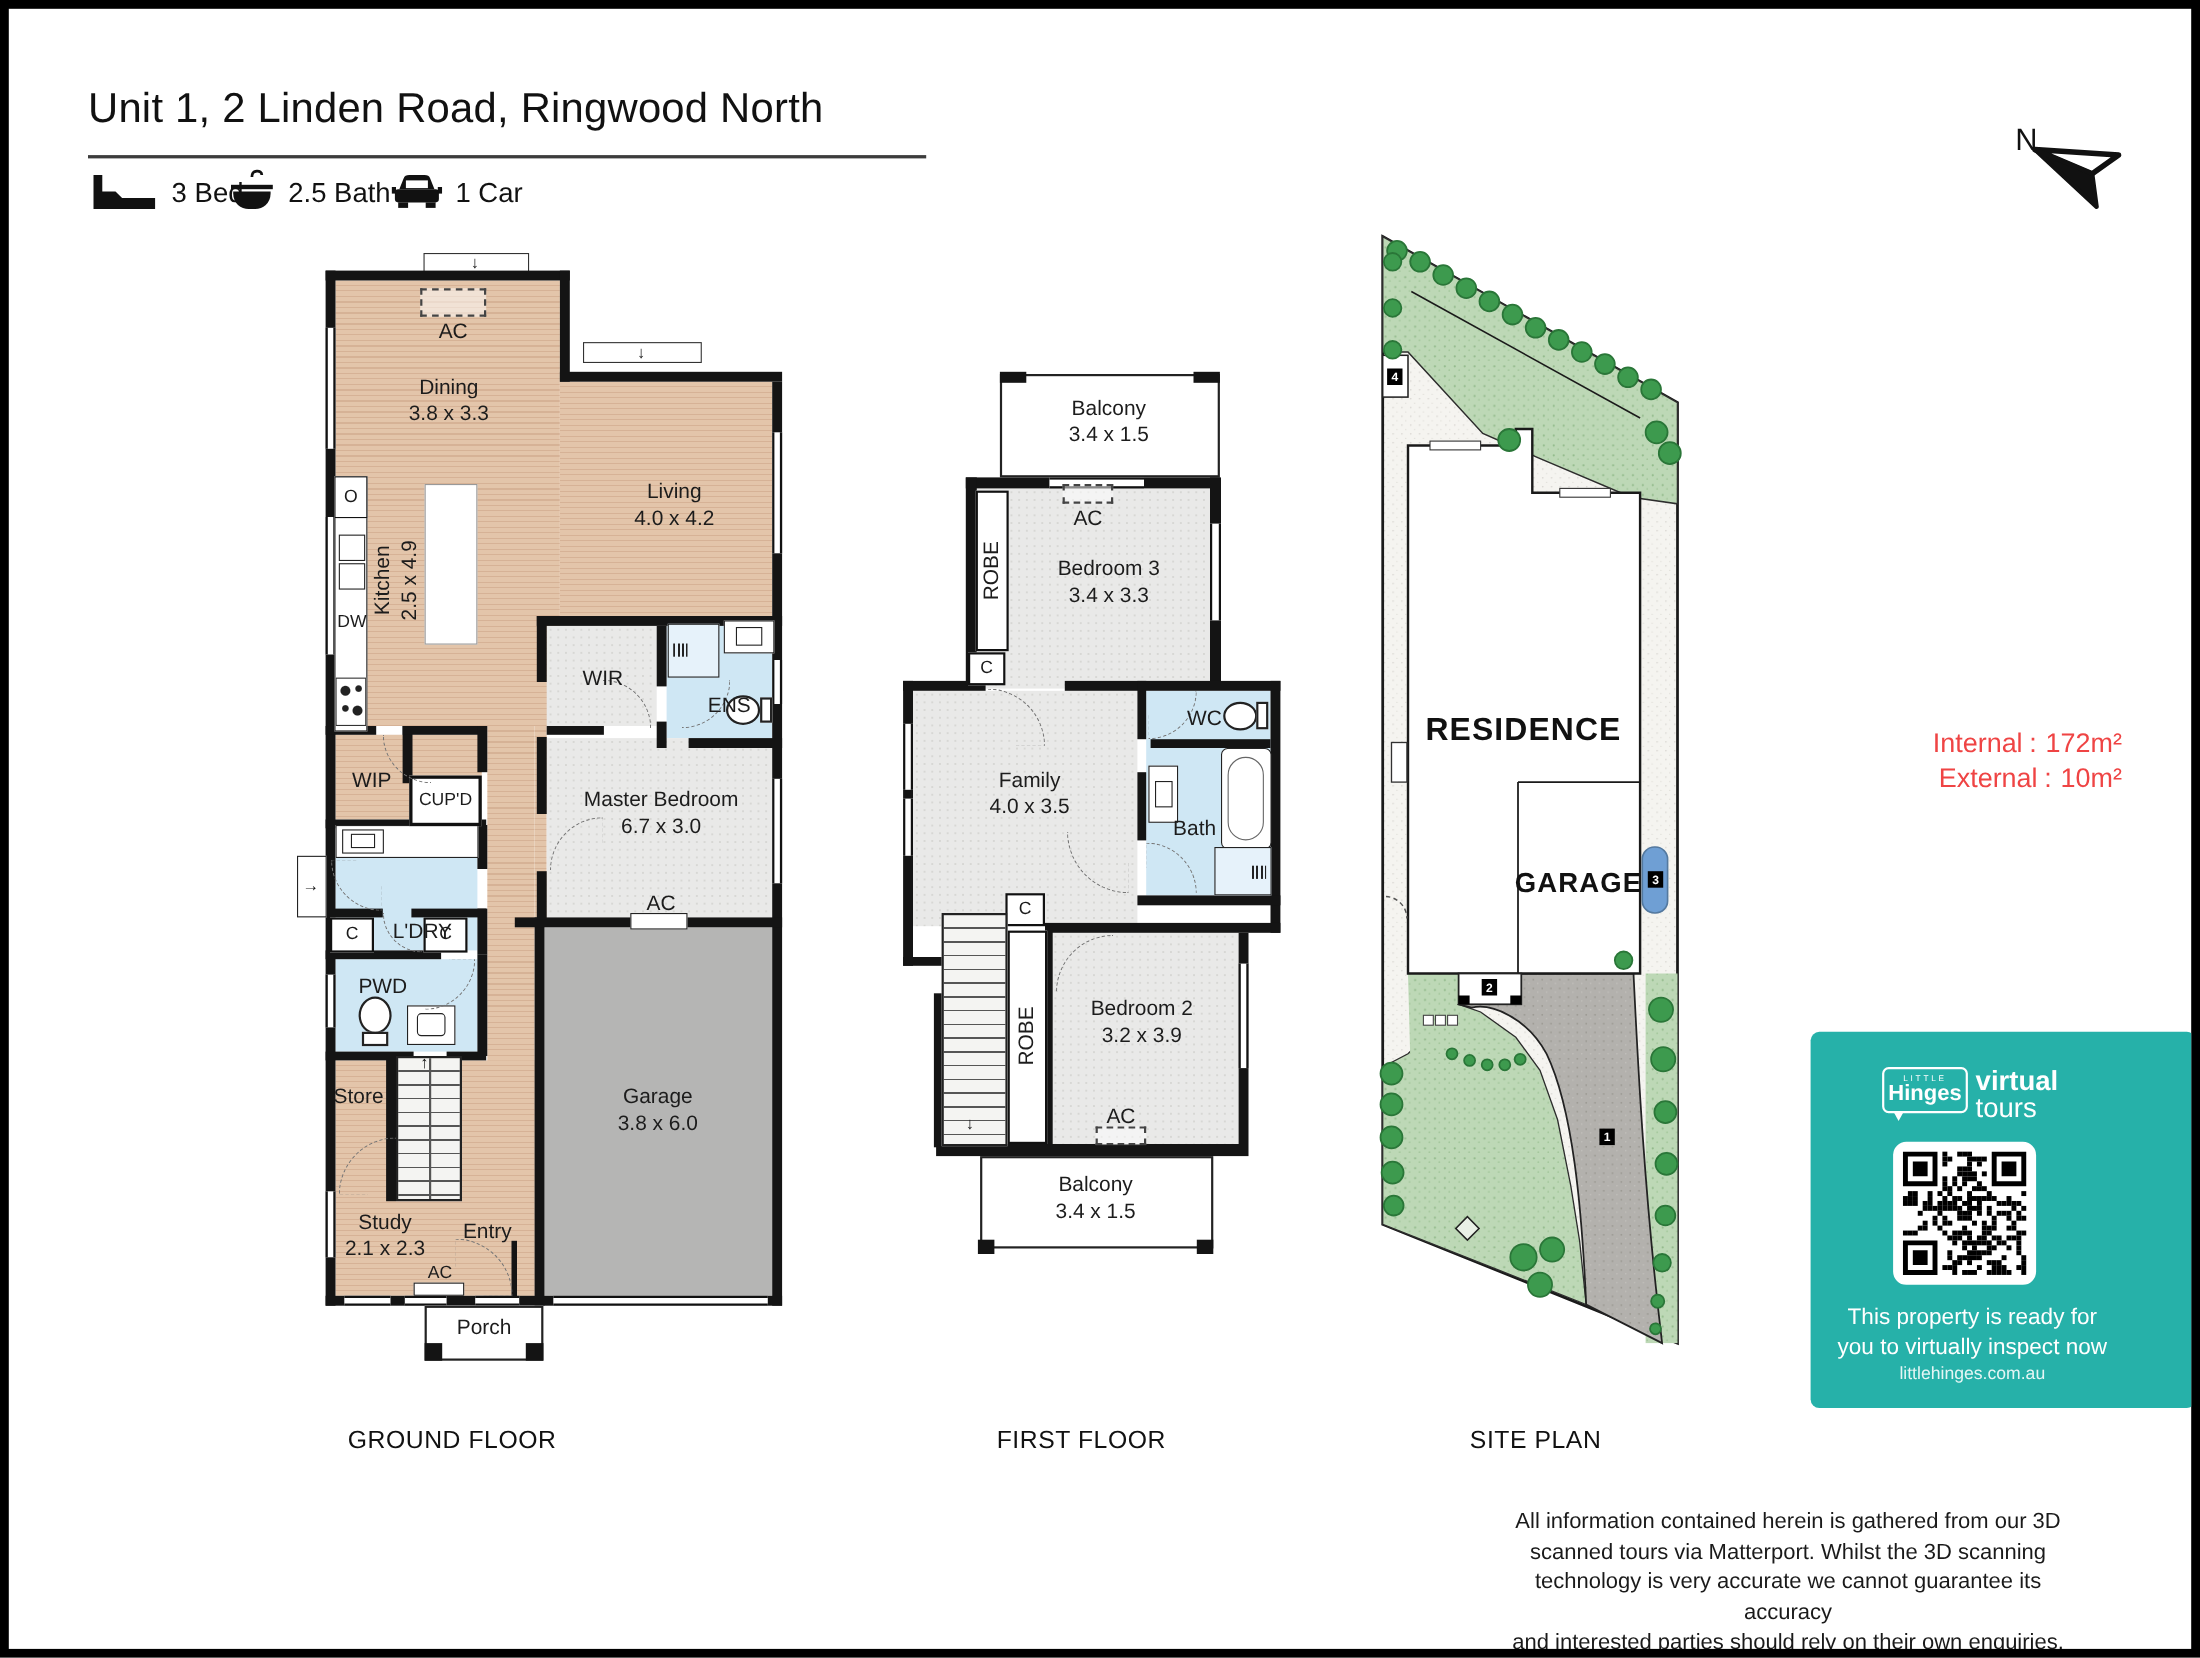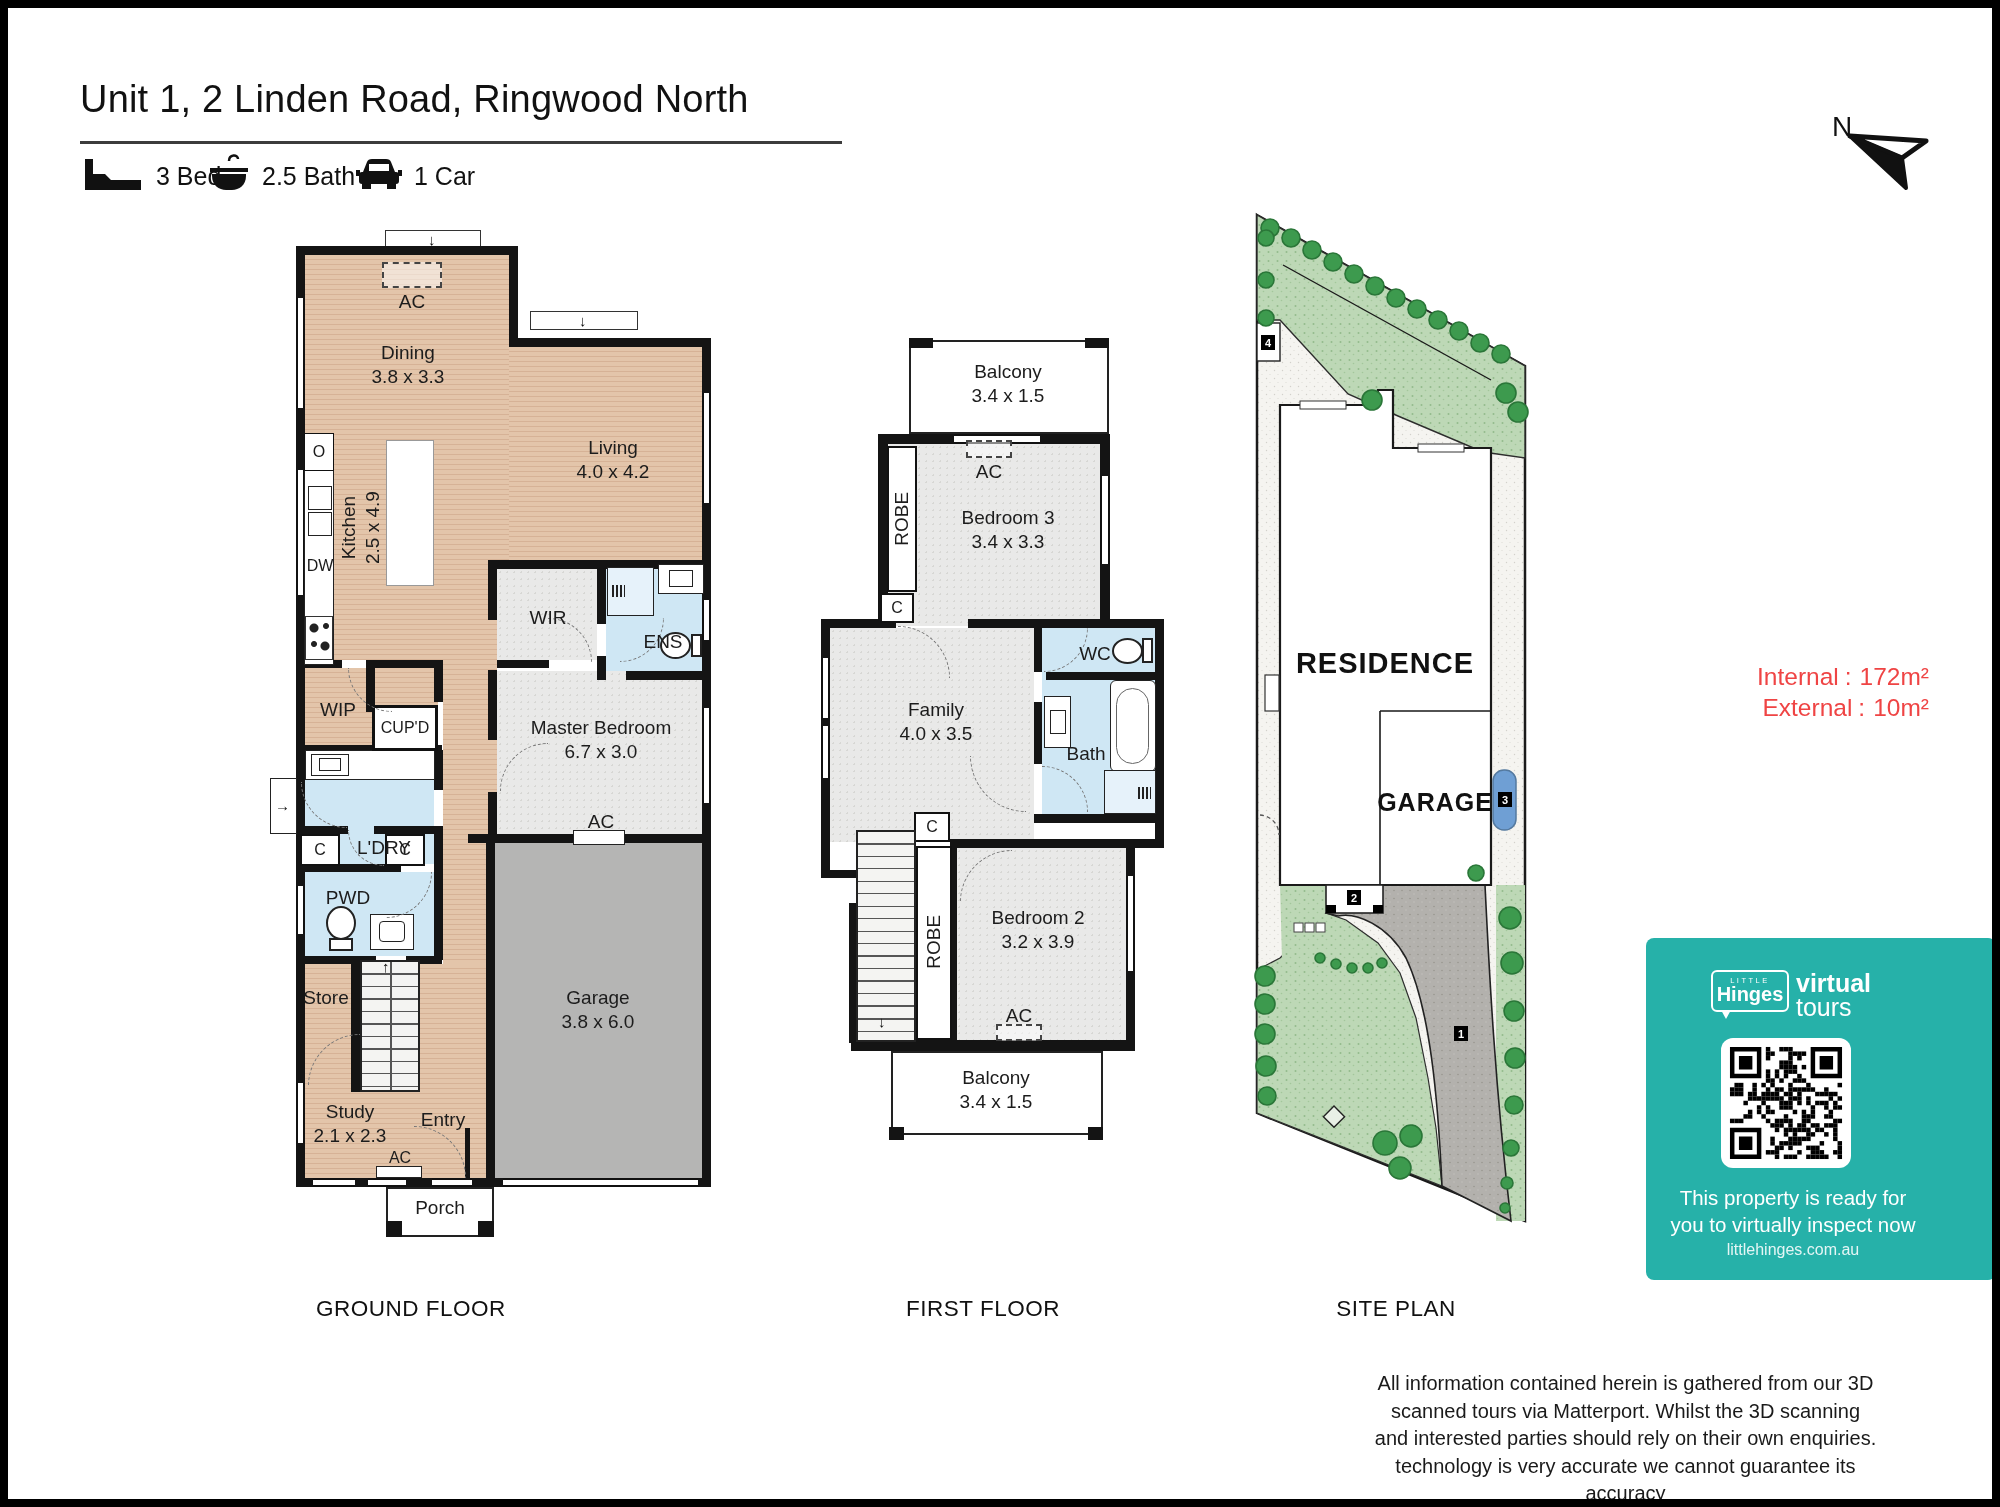--- a/index.html
+++ b/index.html
@@ -729,17 +729,17 @@
     <div class="card-msg">
       <div>This property is ready for</div>
       <div>you to virtually inspect now</div>
     </div>
     <div class="card-web">littlehinges.com.au</div>
   </div>
 
   <div class="disclaimer">
     <div>All information contained herein is gathered from our 3D</div>
     <div>scanned tours via Matterport. Whilst the 3D scanning</div>
+    <div>technology is very accurate we cannot guarantee its accuracy</div>
     <div>and interested parties should rely on their own enquiries.</div>
-    <div>technology is very accurate we cannot guarantee its accuracy</div>
   </div>
 
 </div>
 
 </body></html>

